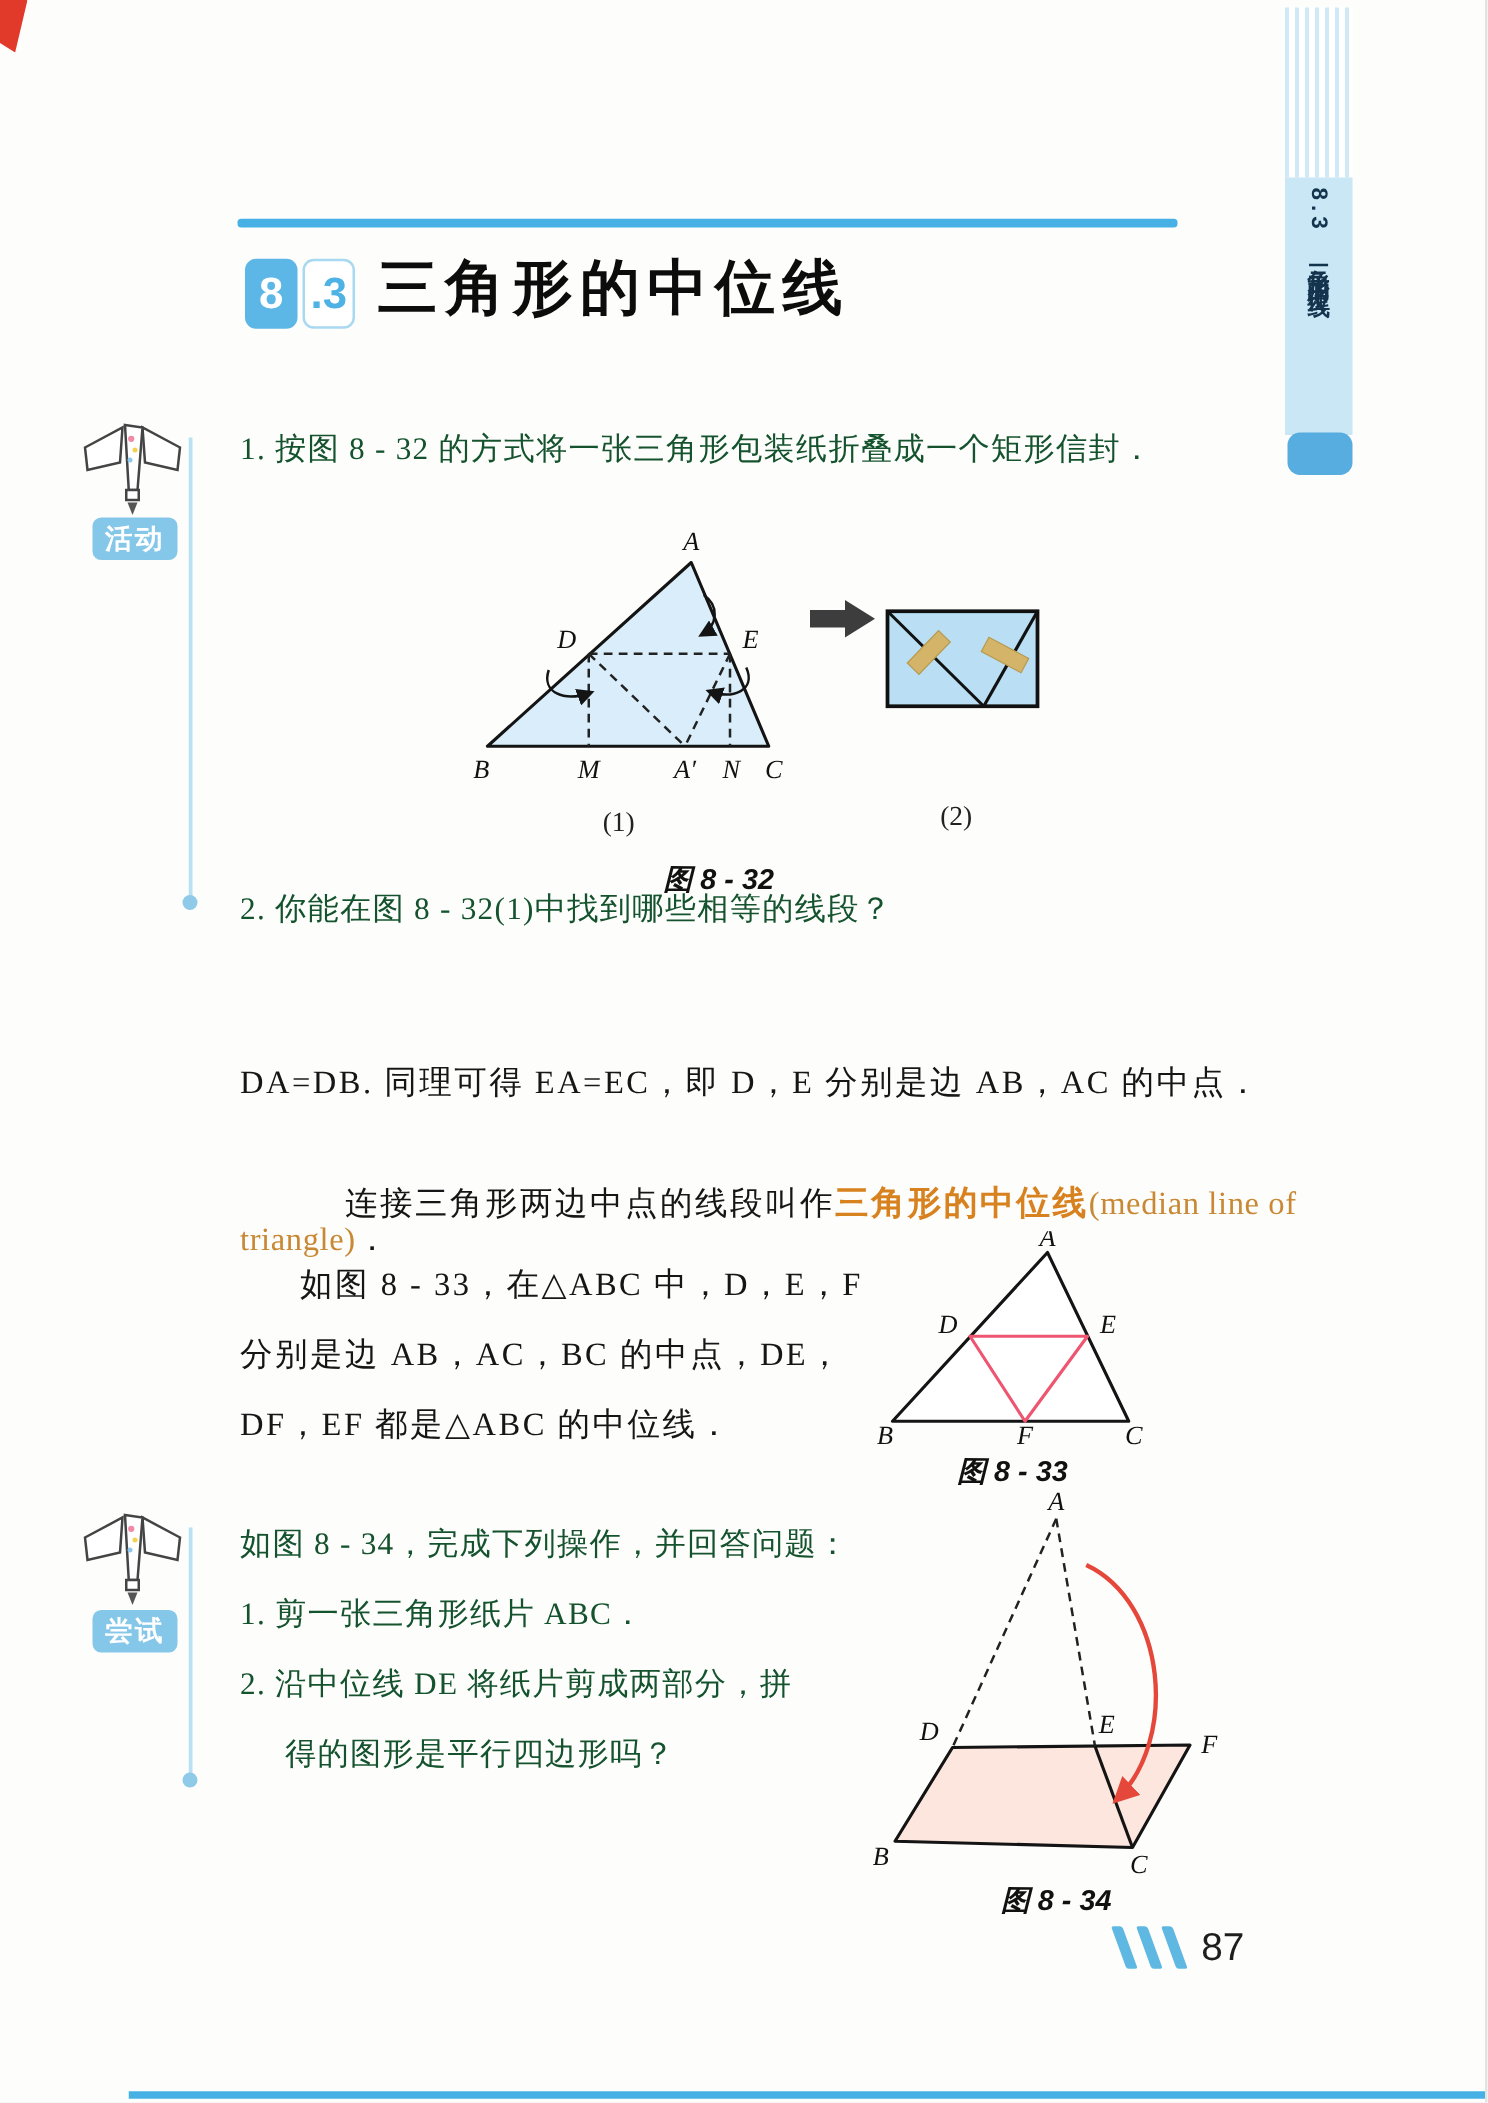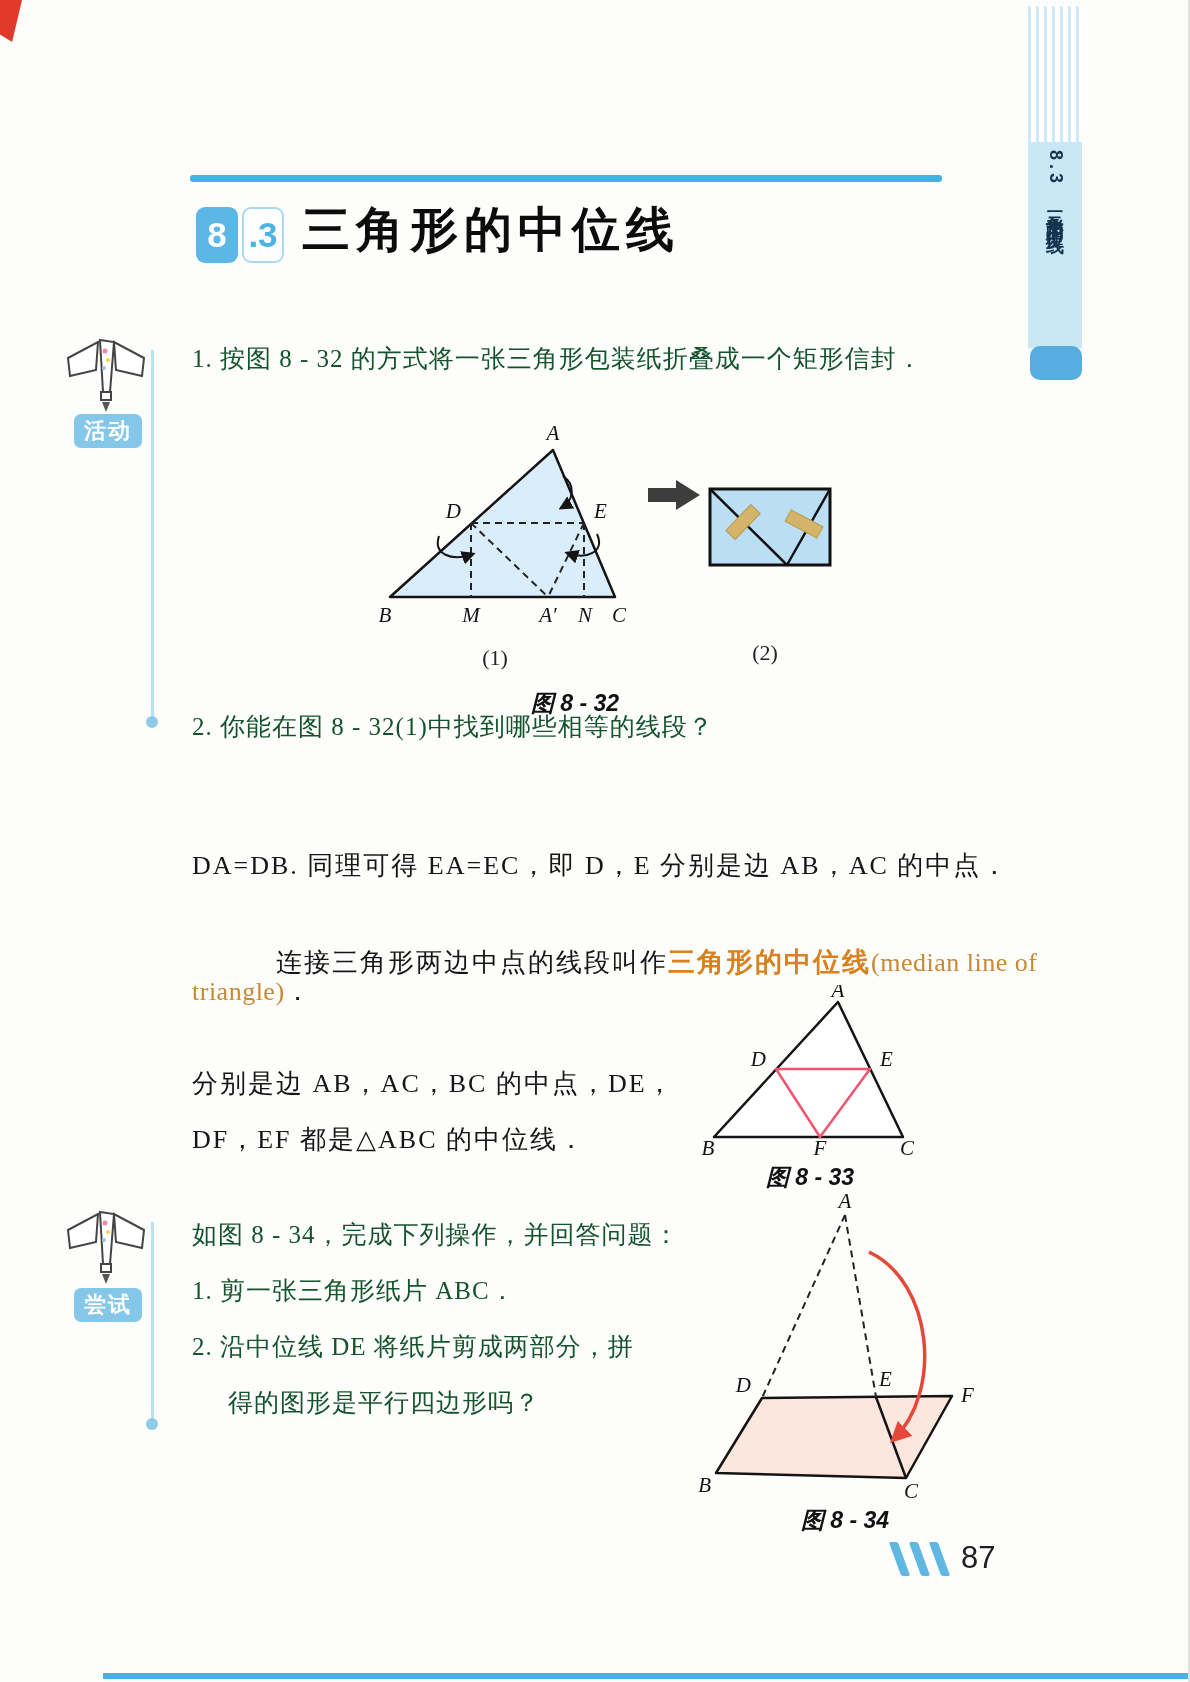--- a/index.html
+++ b/index.html
@@ -38,21 +38,21 @@
   .marker-label { width:68px; height:34px; background:#85c7e8; color:#fff; border-radius:7px;
                   font-weight:bold; font-size:22px; display:flex; align-items:center; justify-content:center;
                   font-family:"Liberation Sans","DejaVu Sans",sans-serif; letter-spacing:2px; }
   .v-line { width:3px; background:#b9e1f3; }
   .v-dot { width:12px; height:12px; border-radius:50%; background:#8fcae9; }
 
   .orange-term { color:#d8821f; font-weight:bold; font-family:"Liberation Sans","DejaVu Sans",sans-serif; font-size:27px; }
   .orange-en { color:#c98834; letter-spacing:0.5px; }
 
   
-  .footer-page { left:895px; top:1540px; display:flex; align-items:flex-end; gap:6px; }
+  .footer-page { left:895px; top:1540px; display:flex; align-items:center; gap:6px; }
   .slash { width:9px; height:34px; background:#5fb8e2; transform:skewX(20deg); border-radius:2px; margin-right:5px; }
   .page-num { font-family:"Liberation Sans","DejaVu Sans",sans-serif; font-size:31px; color:#1e1e1e; margin-left:6px; }
   .bottom-bar { left:103px; top:1673px; width:1087px; height:6px; background:#47b1e6; }
 
   svg text { font-family:"Liberation Serif","DejaVu Serif",serif; font-style:italic; font-size:21px; fill:#111; }
 </style>
 </head>
 <body>
 
 <div class="page">
@@ -135,20 +135,21 @@
 
   <div class="abs para-text" style="left:192px;top:830px;margin-top:18px;">DA=DB. 同理可得 EA=EC，即 D，E 分别是边 AB，AC 的中点．</div>
 
   <div class="abs para-text" style="left:240px;top:944px;margin-left:36px;">
     <span>连接三角形两边中点的线段叫作</span><span class="orange-term">三角形的中位线</span><span class="orange-en">(median line of</span>
   </div>
   <div class="abs para-text" style="left:192px;top:974px;">
     <span class="orange-en">triangle)</span><span>．</span>
   </div>
 
+  <div class="abs para-text" style="left:240px;top:1010px;">如图 8 - 33，在△ABC 中，D，E，F</div>
   <div class="abs para-text" style="left:192px;top:1066px;">分别是边 AB，AC，BC 的中点，DE，</div>
   <div class="abs para-text" style="left:192px;top:1122px;">DF，EF 都是△ABC 的中位线．</div>
 
   <svg class="abs" style="left:690px;top:985px;" width="240" height="172" viewBox="0 0 240 172">
     <polygon points="148,17 24,152 213,152" fill="#ffffff" stroke="#141414" stroke-width="2.5" stroke-linejoin="round"></polygon>
     <polygon points="86,84 180,84 130,152" fill="none" stroke="#ee5570" stroke-width="2.5" stroke-linejoin="round"></polygon>
     <text x="148" y="12" text-anchor="middle">A</text>
     <text x="18" y="170" text-anchor="middle">B</text>
     <text x="217" y="170" text-anchor="middle">C</text>
     <text x="76" y="81" text-anchor="end">D</text>

